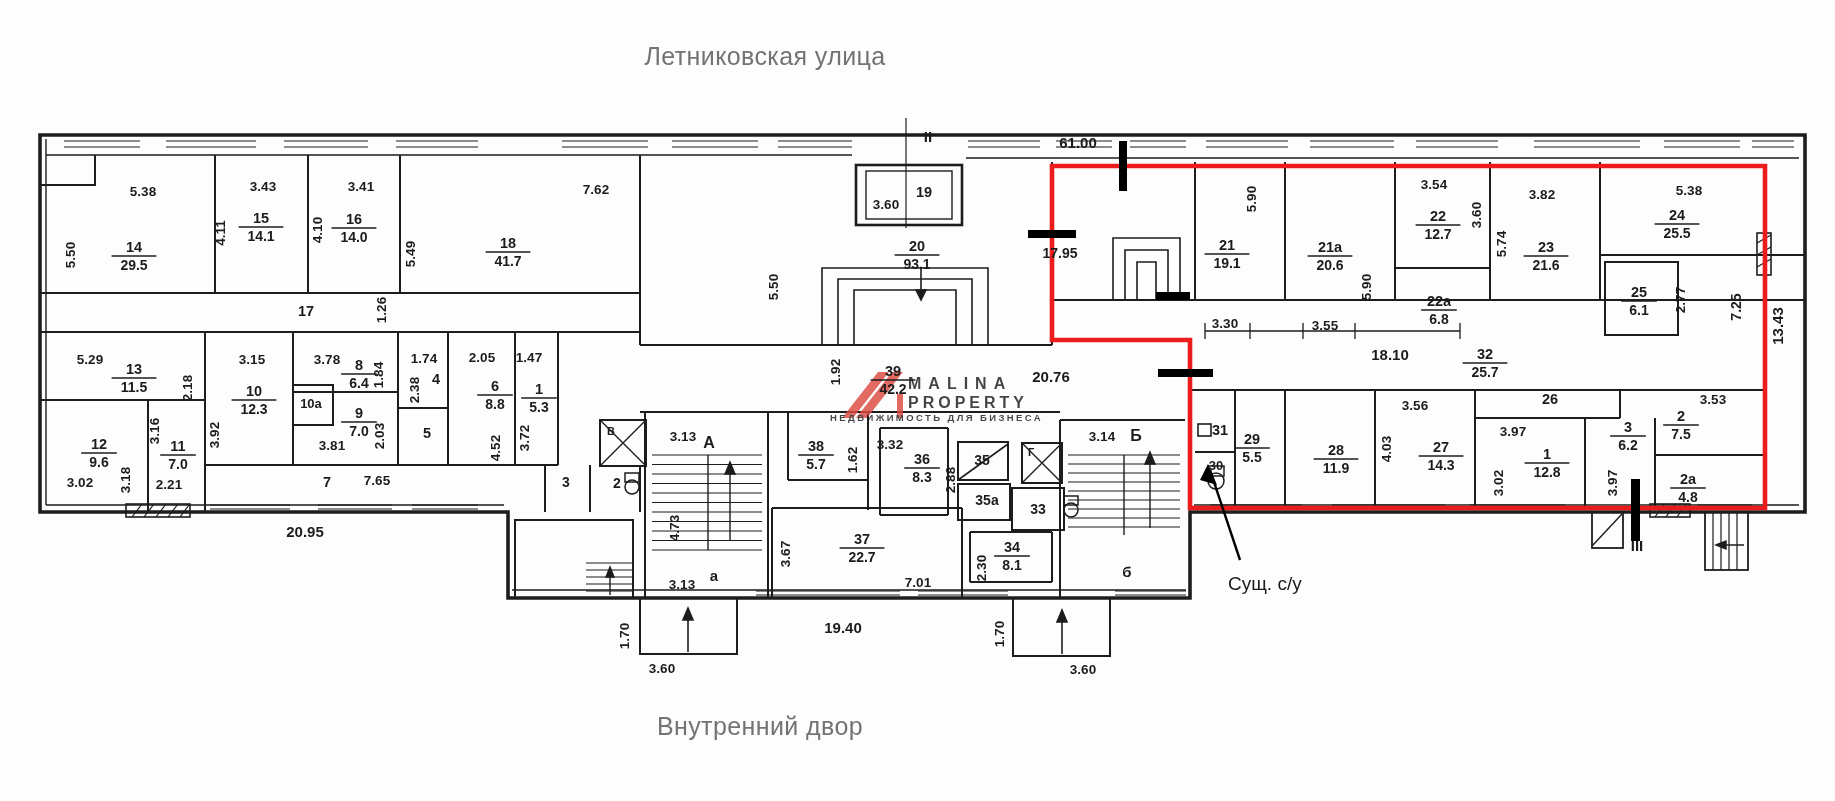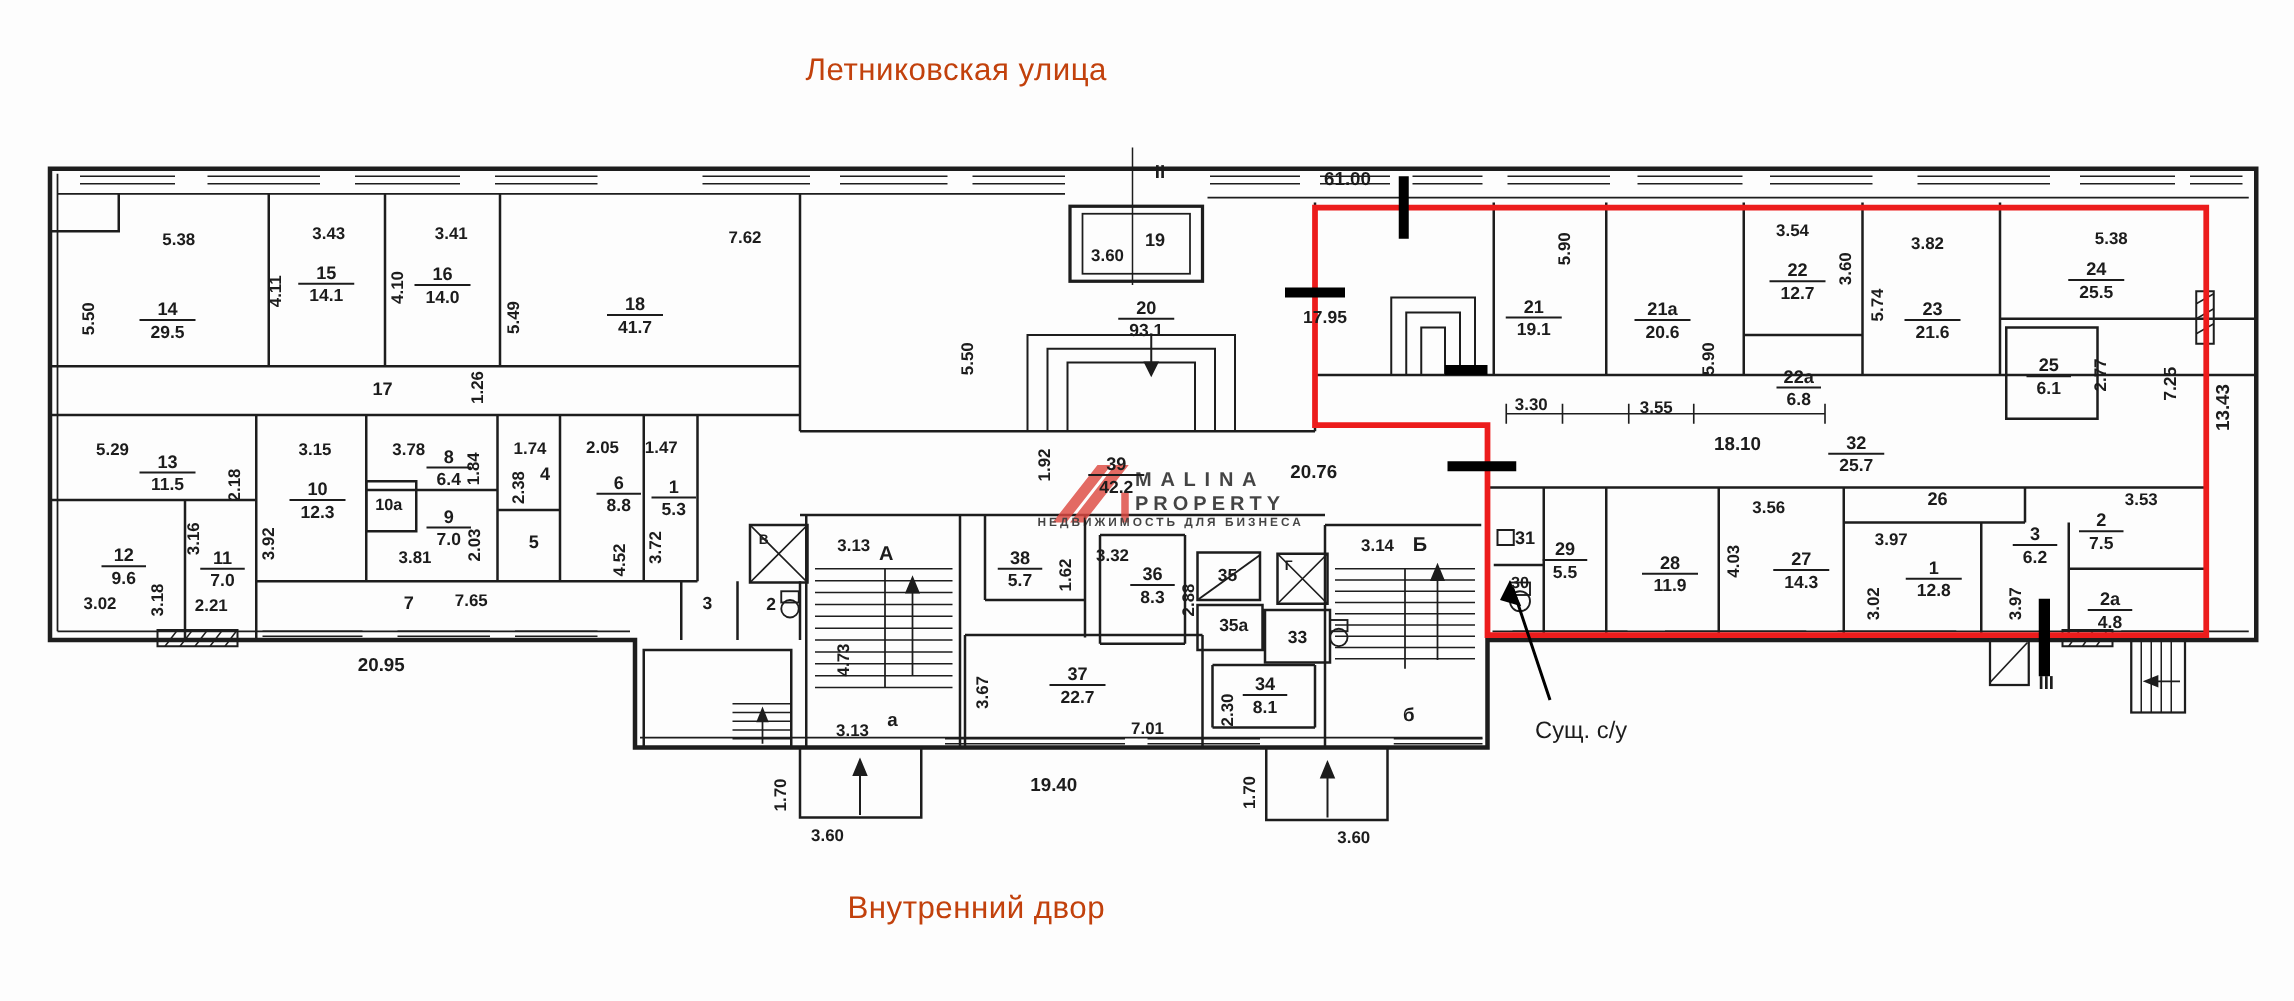--- a/index.html
+++ b/index.html
@@ -1,20 +1,20 @@
 <!DOCTYPE html>
 <html><head>
 <meta charset="utf-8">
 <style>
   html,body{margin:0;padding:0;background:#ffffff;}
   body{width:1835px;height:801px;position:relative;font-family:"Liberation Sans",sans-serif;}
   #stage{position:absolute;inset:0;background:#fdfdfd;overflow:hidden;}
-  .title{position:absolute;color:#c2410c;font-size:25px;letter-spacing:.4px;text-align:center;}
+  .title{position:absolute;color:#737373;font-size:25px;letter-spacing:.4px;text-align:center;}
   #title-top{left:605px;top:42px;width:320px;}
-  #title-bottom{left:616px;top:712px;width:330px;}
+  #title-bottom{left:595px;top:712px;width:330px;}
   svg text{fill:#1c1c1c;}
   .dim{font:600 13.5px "Liberation Sans",sans-serif;}
   .rm-num{font:700 14.5px "Liberation Sans",sans-serif;}
   .rm-area{font:600 14px "Liberation Sans",sans-serif;}
   .mark{font:700 15px "Liberation Sans",sans-serif;}
   .wc-note{font:400 19px "Liberation Sans",sans-serif;}
   .wm1{font:700 16px "Liberation Sans",sans-serif;letter-spacing:7px;}
   .wm2{font:700 16px "Liberation Sans",sans-serif;letter-spacing:4px;}
   .wm3{font:600 9.5px "Liberation Sans",sans-serif;letter-spacing:2.4px;}
 </style>

